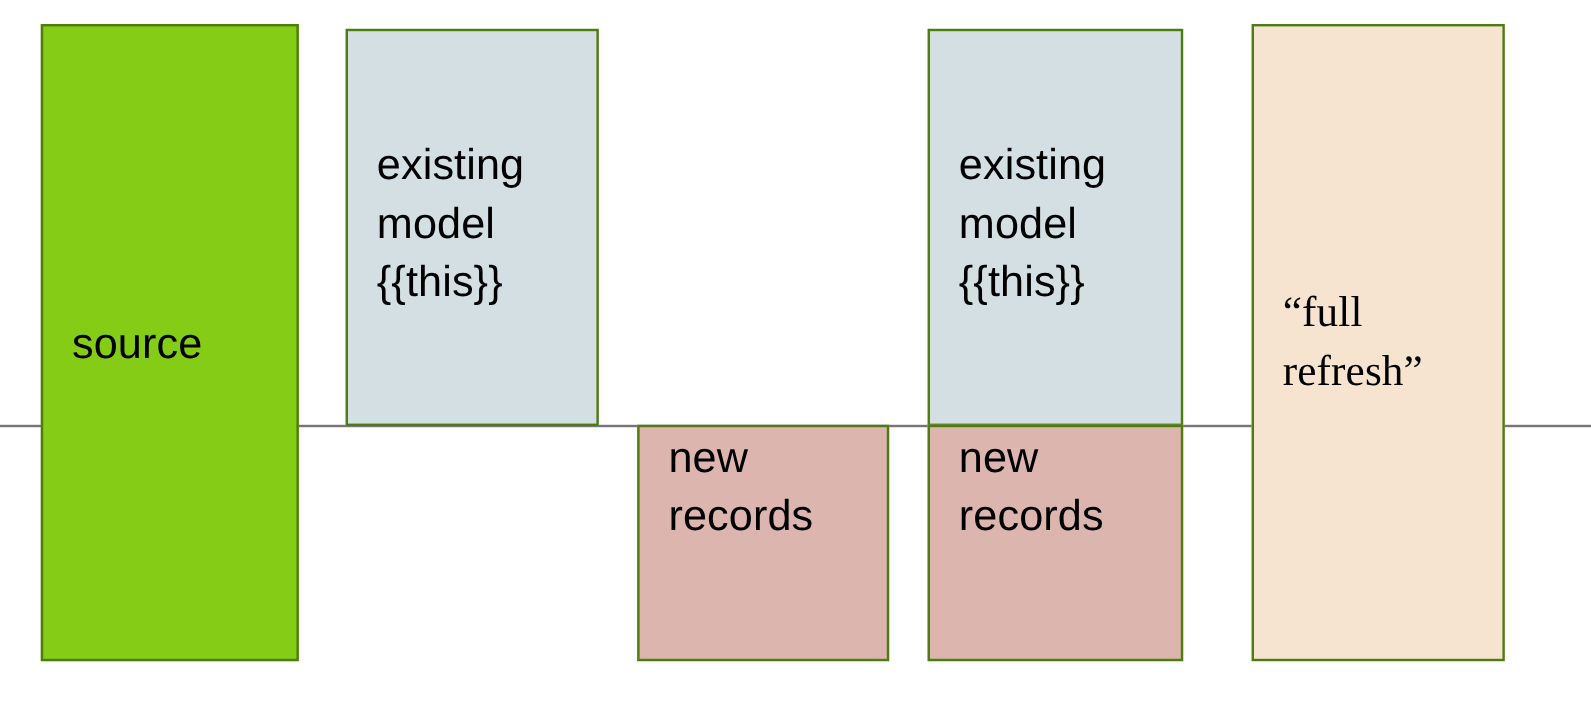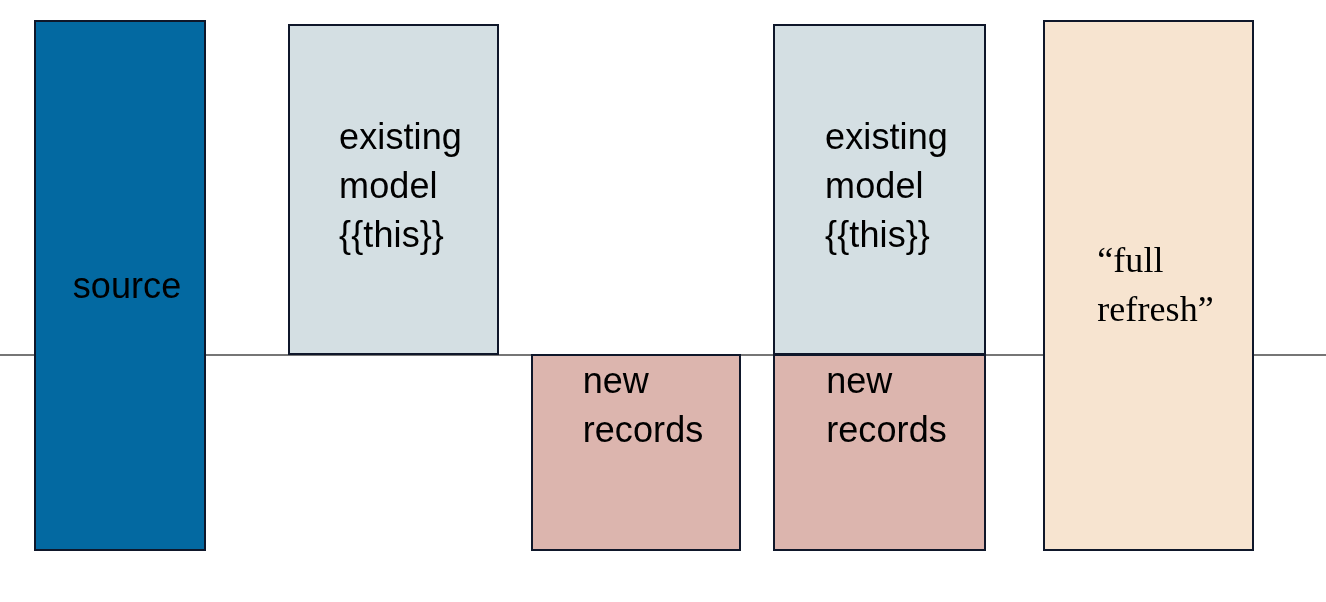--- a/index.html
+++ b/index.html
@@ -18,37 +18,37 @@
   .axis-line {
     position: absolute;
     left: 0;
     width: 1326px;
     height: 2px;
     background: #767676;
   }
   .node {
     position: absolute;
     box-sizing: border-box;
-    border: 2px solid #0f172a;
+    border: 2px solid #4d7c0f;
     display: flex;
     align-items: center;
-    justify-content: center;
+    justify-content: flex-start;
   }
   .node .label {
     font-size: 36px;
     line-height: 49px;
     color: #000000;
     padding-left: 24px;
     padding-right: 10px;
     white-space: pre-line;
     text-align: left;
     letter-spacing: 0.1px;
   }
   
-  .n-source        { left: 34px;   top: 20px;  width: 172px; height: 531px; background: #0369a1; }
+  .n-source        { left: 34px;   top: 20px;  width: 215px; height: 531px; background: #84cc16; }
   .n-source .label { padding-left: 24px; }
 
   .n-model-a       { left: 288px;  top: 24px;  width: 211px; height: 331px; background: #d4dfe3; }
   .n-model-b       { left: 773px;  top: 24px;  width: 213px; height: 331px; background: #d4dfe3; }
   .n-model-a .label, .n-model-b .label { align-self: flex-start; margin-top: 86px; }
 
   .n-new-a         { left: 531px;  top: 354px; width: 210px; height: 197px; background: #dcb5ae; }
   .n-new-b         { left: 773px;  top: 354px; width: 213px; height: 197px; background: #dcb5ae; }
   .n-new-a .label, .n-new-b .label { align-self: flex-start; }
 

